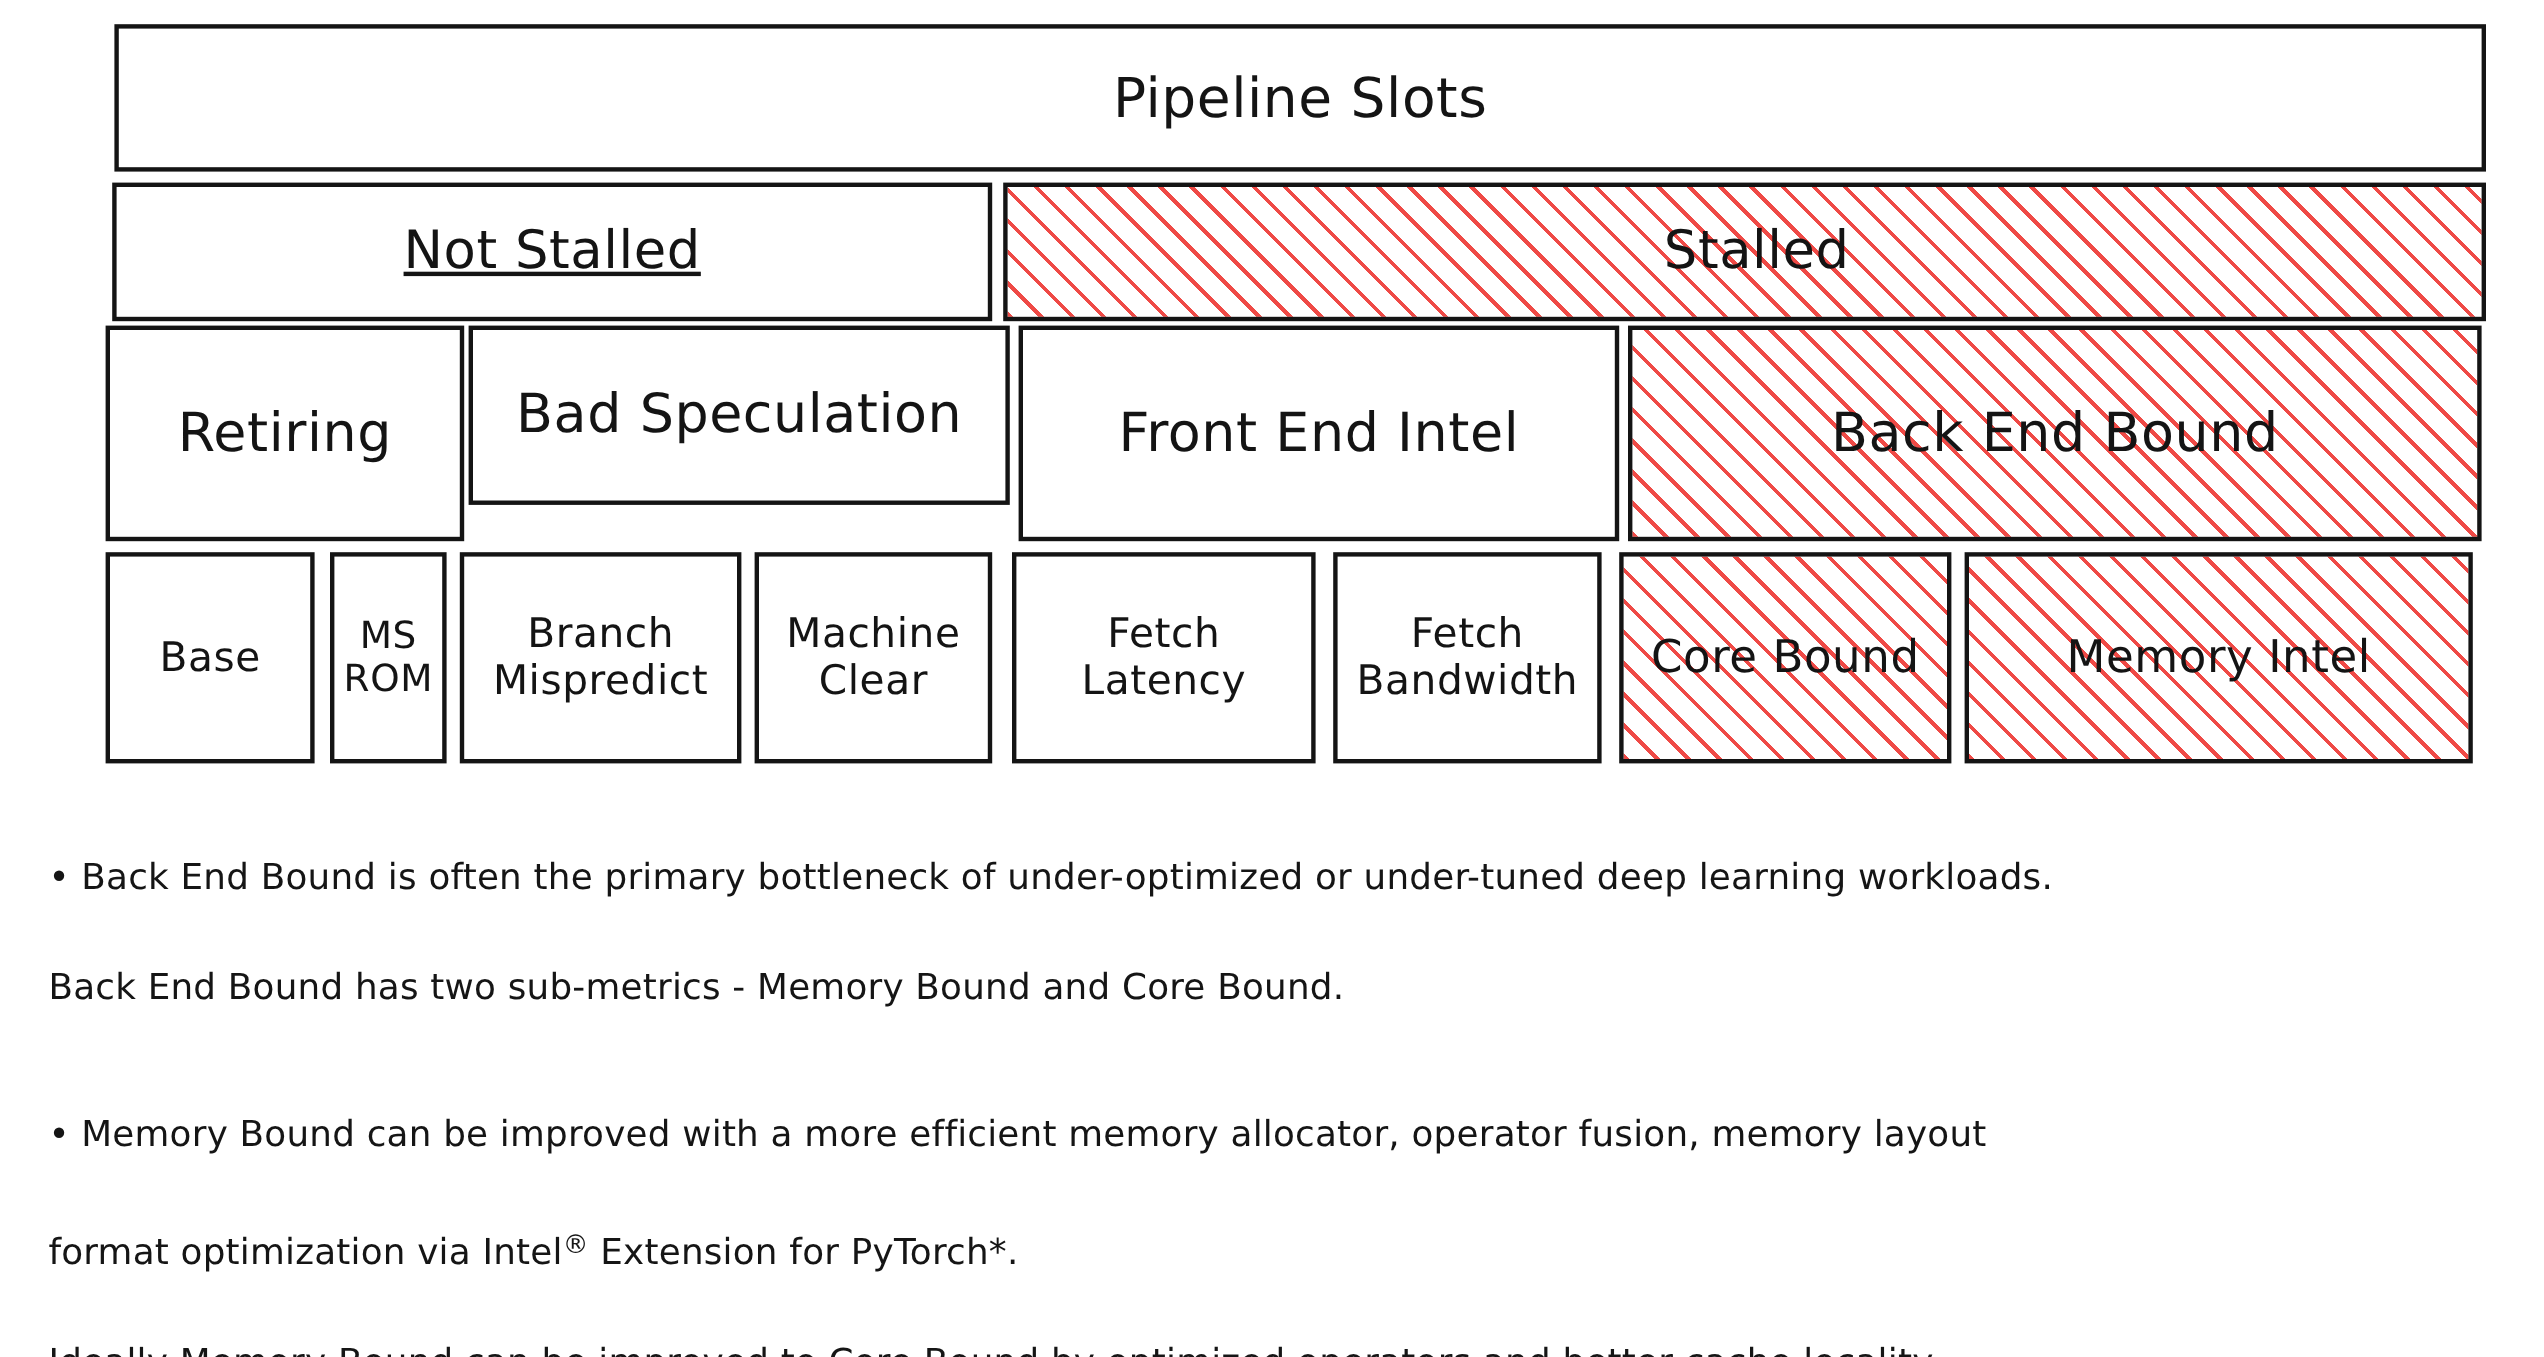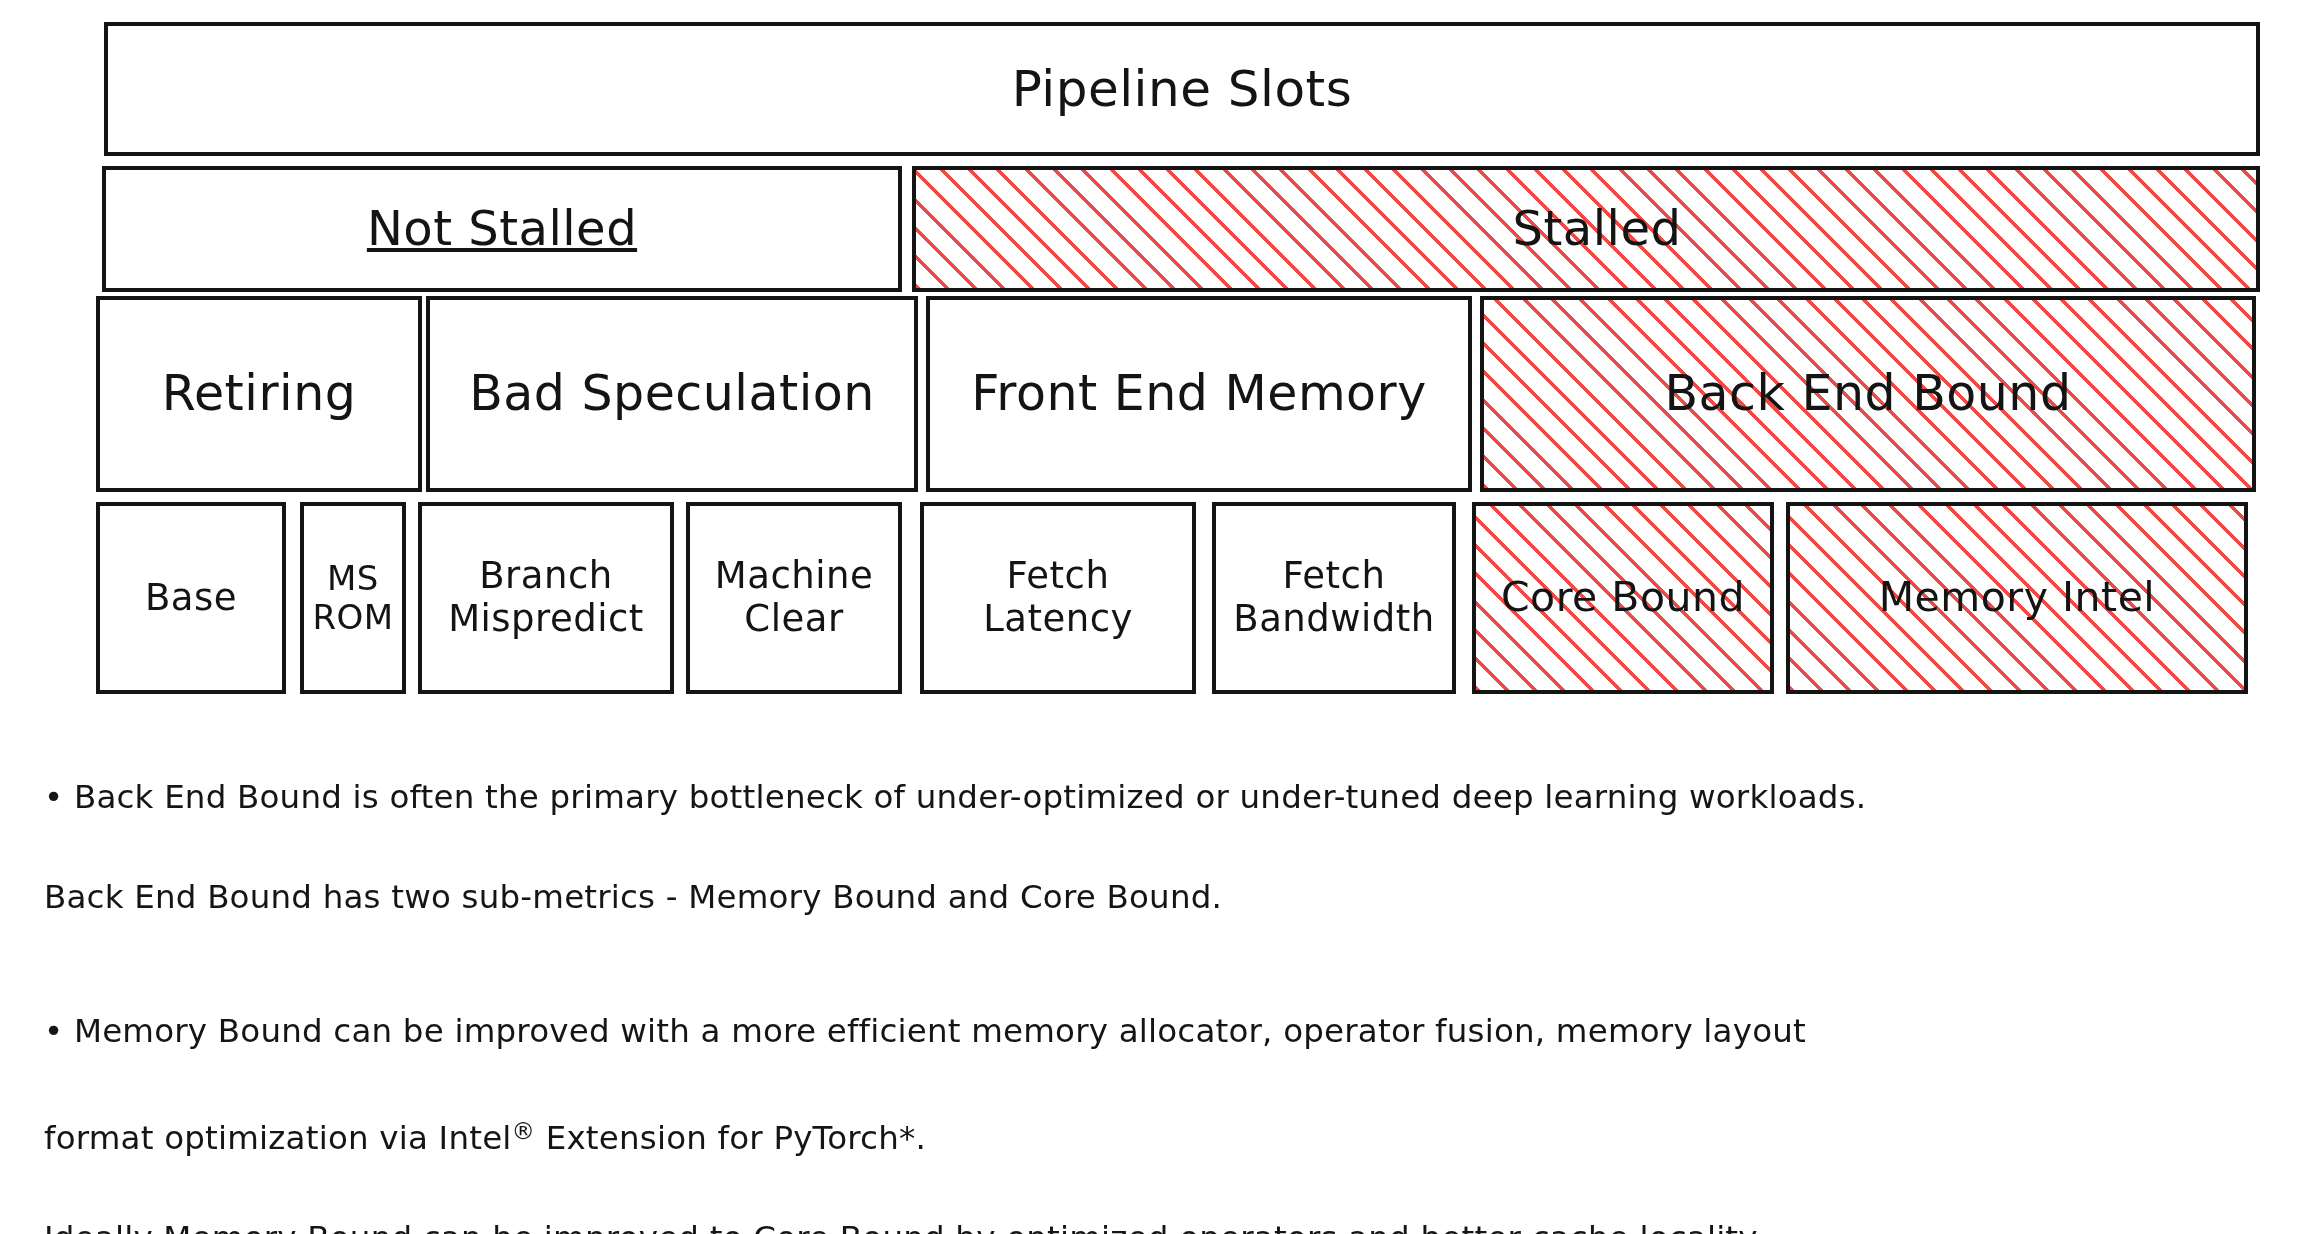--- a/index.html
+++ b/index.html
@@ -126,25 +126,25 @@
     </div>
     <div class="box t2 hatch" style="width:1348px; height:126px; margin-left:10px;padding-left:22px;">
       <span class="lbl">Stalled</span>
     </div>
   </div>
 
   <div class="row" style="left:96px; top:296px; width:2164px; height:196px;">
     <div class="box t3" style="width:326px; height:196px;">
       <span class="lbl">Retiring</span>
     </div>
-    <div class="box t3" style="width:492px; height:196px; margin-left:4px;">
+    <div class="box t3" style="width:492px; height:163px; margin-left:4px;">
       <span class="lbl">Bad Speculation</span>
     </div>
     <div class="box t3" style="width:546px; height:196px; margin-left:8px;">
-      <span class="lbl">Front End Memory</span>
+      <span class="lbl">Front End Intel</span>
     </div>
     <div class="box t3 hatch" style="width:776px; height:196px; margin-left:8px;">
       <span class="lbl">Back End Bound</span>
     </div>
   </div>
 
   <div class="row" style="left:96px; top:502px; width:2164px; height:224px;">
     <div class="box t4" style="width:190px; height:192px;">
       <span class="lbl">Base</span>
     </div>

